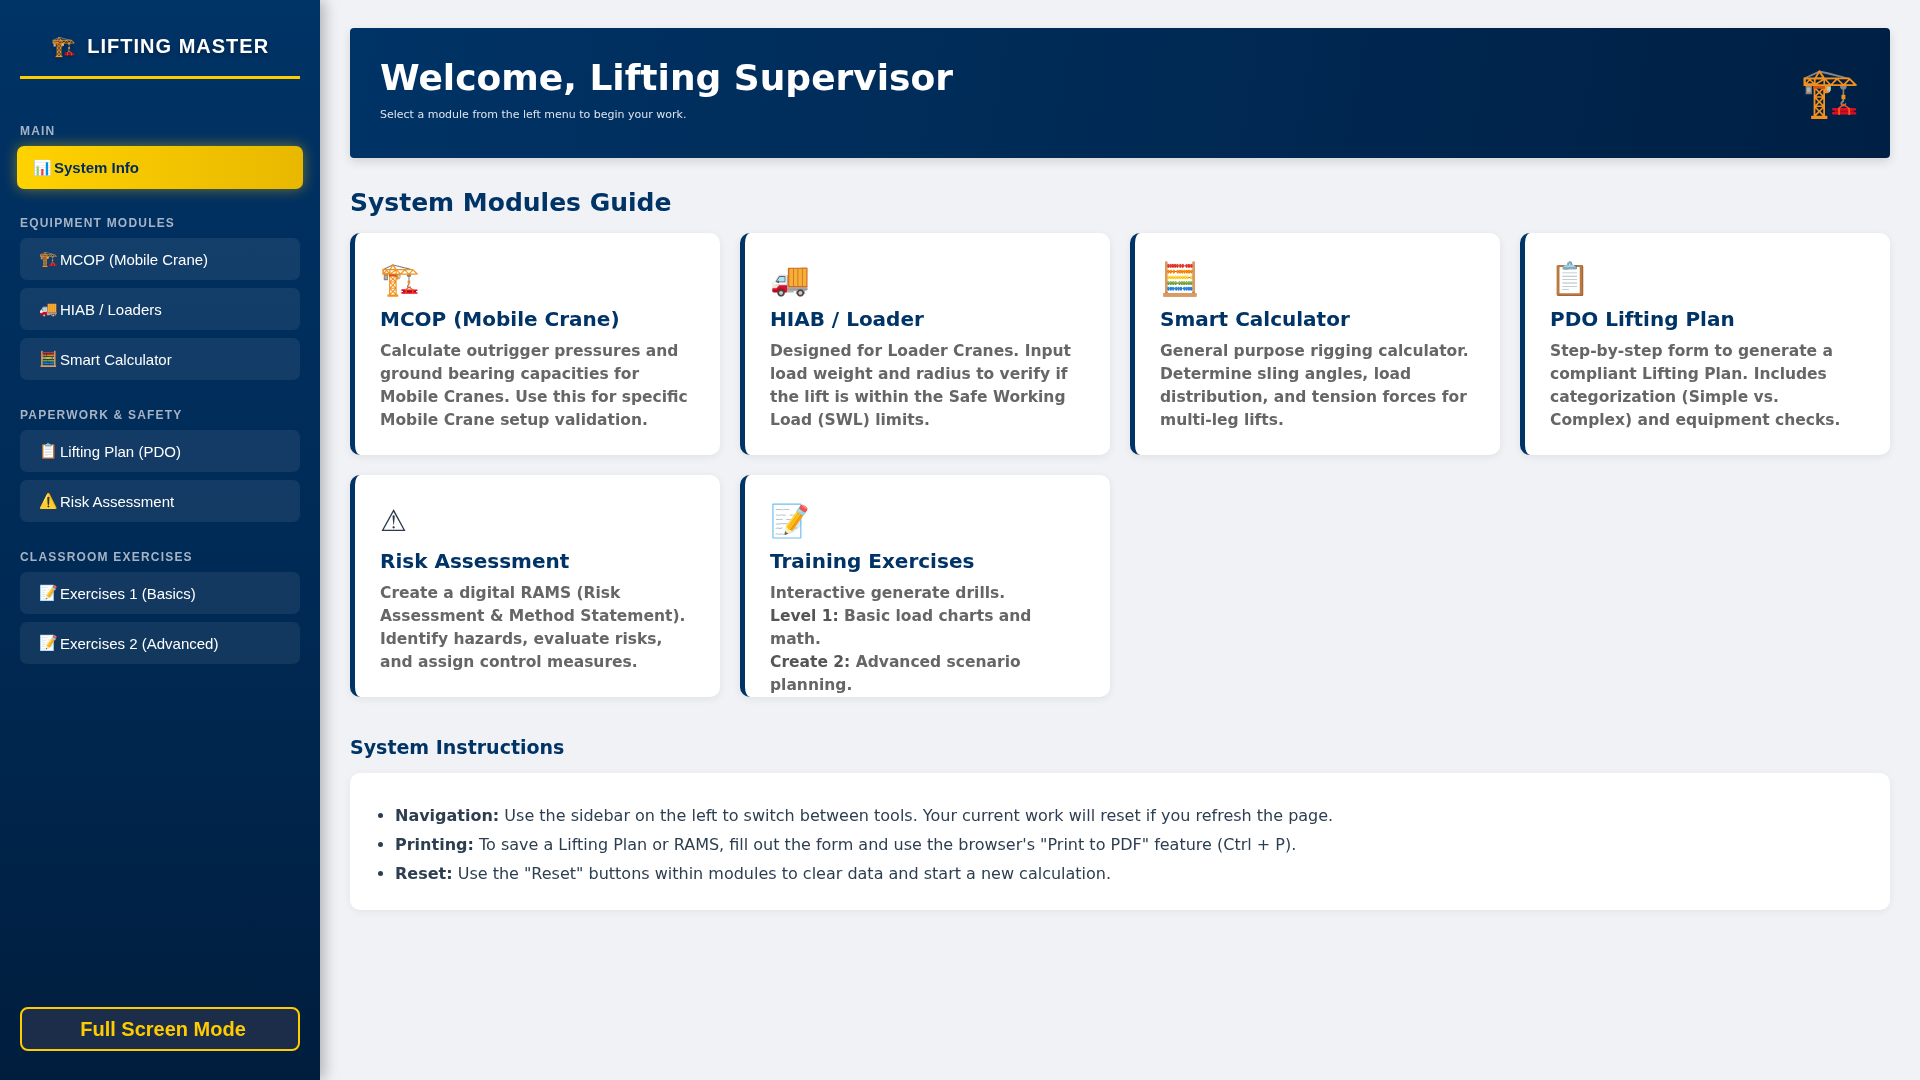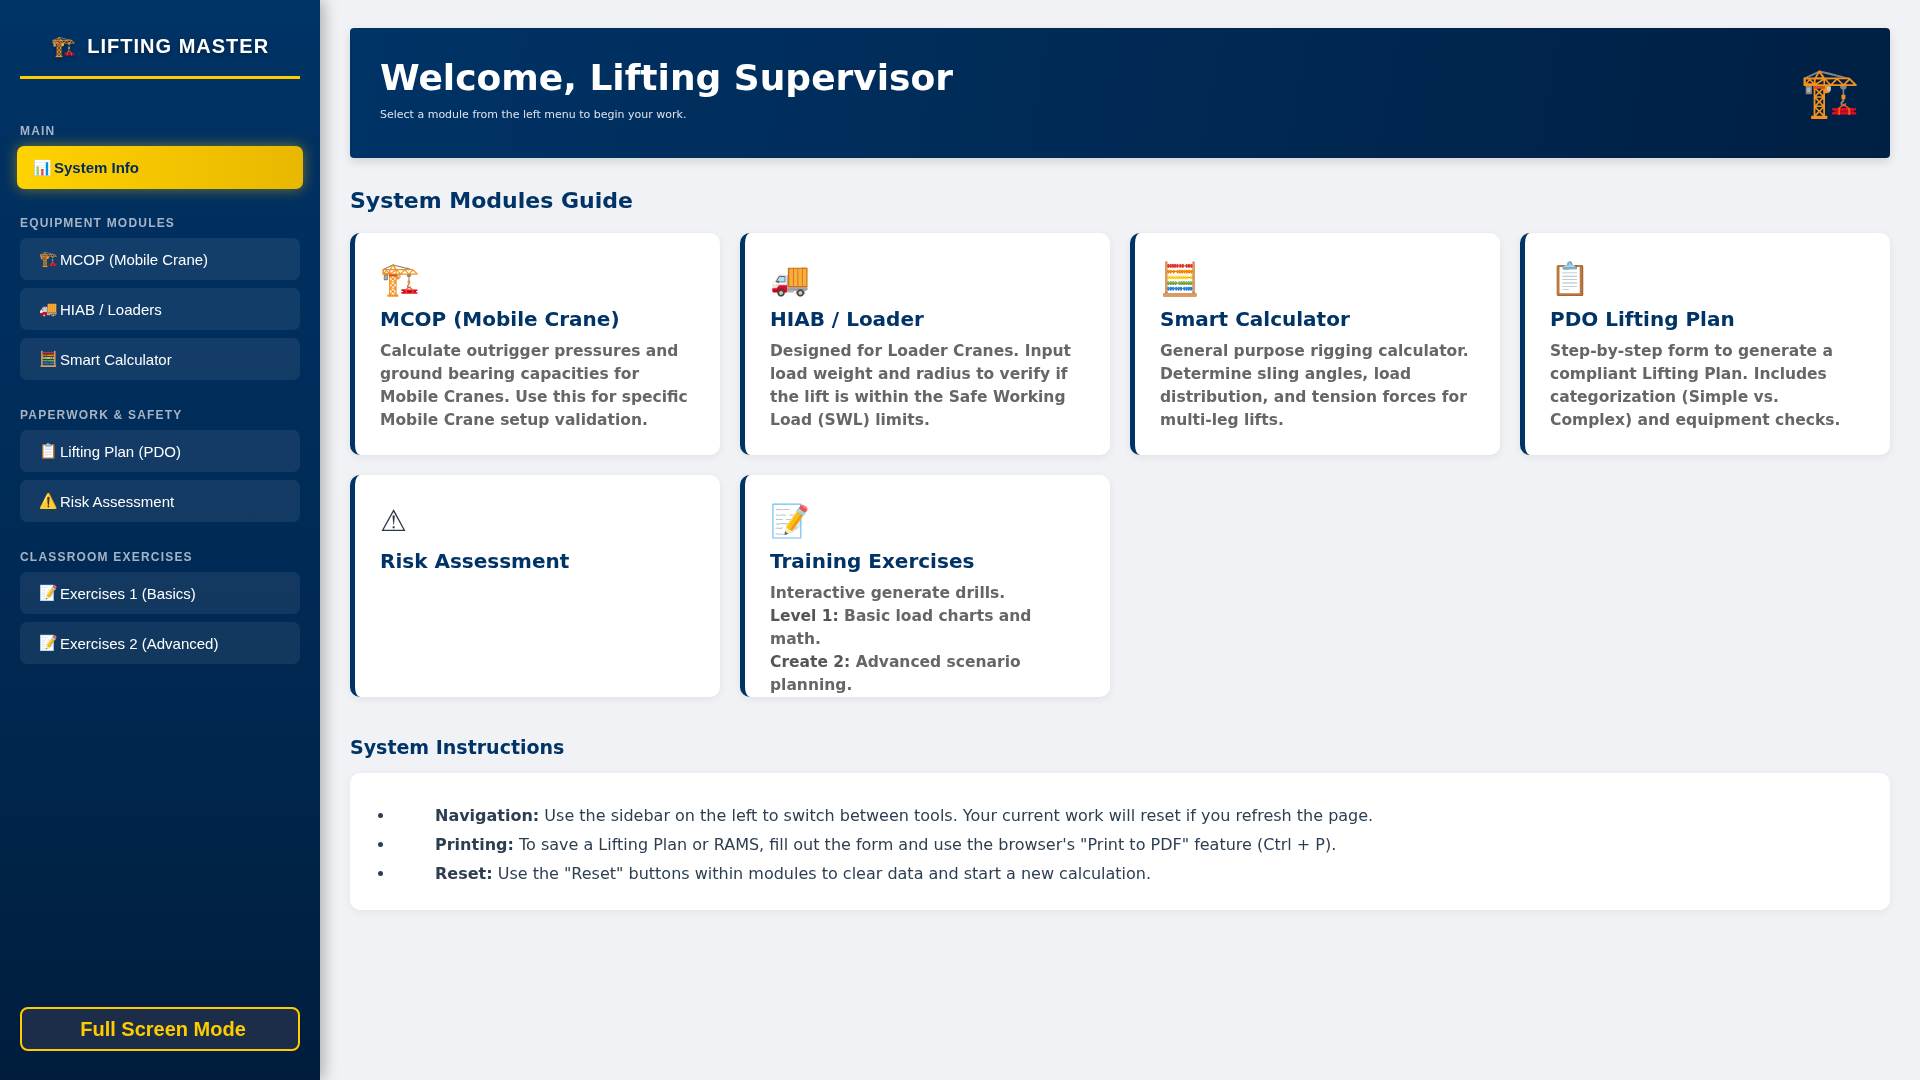--- a/index.html
+++ b/index.html
@@ -96,21 +96,21 @@
   .card .card-desc { color: #666666; font-size: 15.5px; line-height: 23px; font-weight: bold; }
   .card .card-desc b { color: #555555; }
   .instructions-box {
     position: absolute; left: 350px; top: 773px; width: 1540px; height: 137px;
     background: #ffffff; border-radius: 10px;
     box-shadow: 0 2px 8px rgba(0,0,0,0.06);
     padding: 28px 25px 0 45px;
   }
   .instructions-box ul { list-style: disc; color: #2c3e50; }
   .instructions-box li { font-size: 16px; line-height: 29px; color: #2c3e50; }
-  .instructions-box li b { color: #2c3e50; margin-left: 40px; }
+  .instructions-box li b { color: #2c3e50; }
 </style>
 </head>
 <body>
 
 <aside class="sidebar">
   <div class="logo">
     <span class="logo-icon">🏗️</span>
     <span>LIFTING MASTER</span>
   </div>
   <div class="logo-rule"></div>
@@ -161,21 +161,21 @@
   </button>
 </aside>
 
 <main>
   <section class="banner">
     <h1 class="banner-title">Welcome, Lifting Supervisor</h1>
     <p class="banner-sub">Select a module from the left menu to begin your work.</p>
     <span class="banner-icon">🏗️</span>
   </section>
 
-  <h2 class="section-title" style="top:188px; font-size:22px;">System Modules Guide</h2>
+  <h2 class="section-title" style="top:188px; font-size:25px;">System Modules Guide</h2>
 
   <div class="cards-grid">
     <div class="card">
       <span class="card-icon">🏗️</span>
       <div class="card-title">MCOP (Mobile Crane)</div>
       <div class="card-desc">Calculate outrigger pressures and ground bearing capacities for Mobile Cranes. Use this for specific Mobile Crane setup validation.</div>
     </div>
     <div class="card">
       <span class="card-icon">🚚</span>
       <div class="card-title">HIAB / Loader</div>
@@ -187,20 +187,21 @@
       <div class="card-desc">General purpose rigging calculator. Determine sling angles, load distribution, and tension forces for multi-leg lifts.</div>
     </div>
     <div class="card">
       <span class="card-icon">📋</span>
       <div class="card-title">PDO Lifting Plan</div>
       <div class="card-desc">Step-by-step form to generate a compliant Lifting Plan. Includes categorization (Simple vs. Complex) and equipment checks.</div>
     </div>
     <div class="card">
       <span class="card-icon text-glyph">⚠</span>
       <div class="card-title">Risk Assessment</div>
+      <div class="card-desc">Create a digital RAMS (Risk Assessment &amp; Method Statement). Identify hazards, evaluate risks, and assign control measures.</div>
     </div>
     <div class="card">
       <span class="card-icon">📝</span>
       <div class="card-title">Training Exercises</div>
       <div class="card-desc">
         <div>Interactive generate drills.</div>
         <div><b>Level 1:</b><span> Basic load charts and math.</span></div>
         <div><b>Create 2:</b><span> Advanced scenario planning.</span></div>
       </div>
     </div>

